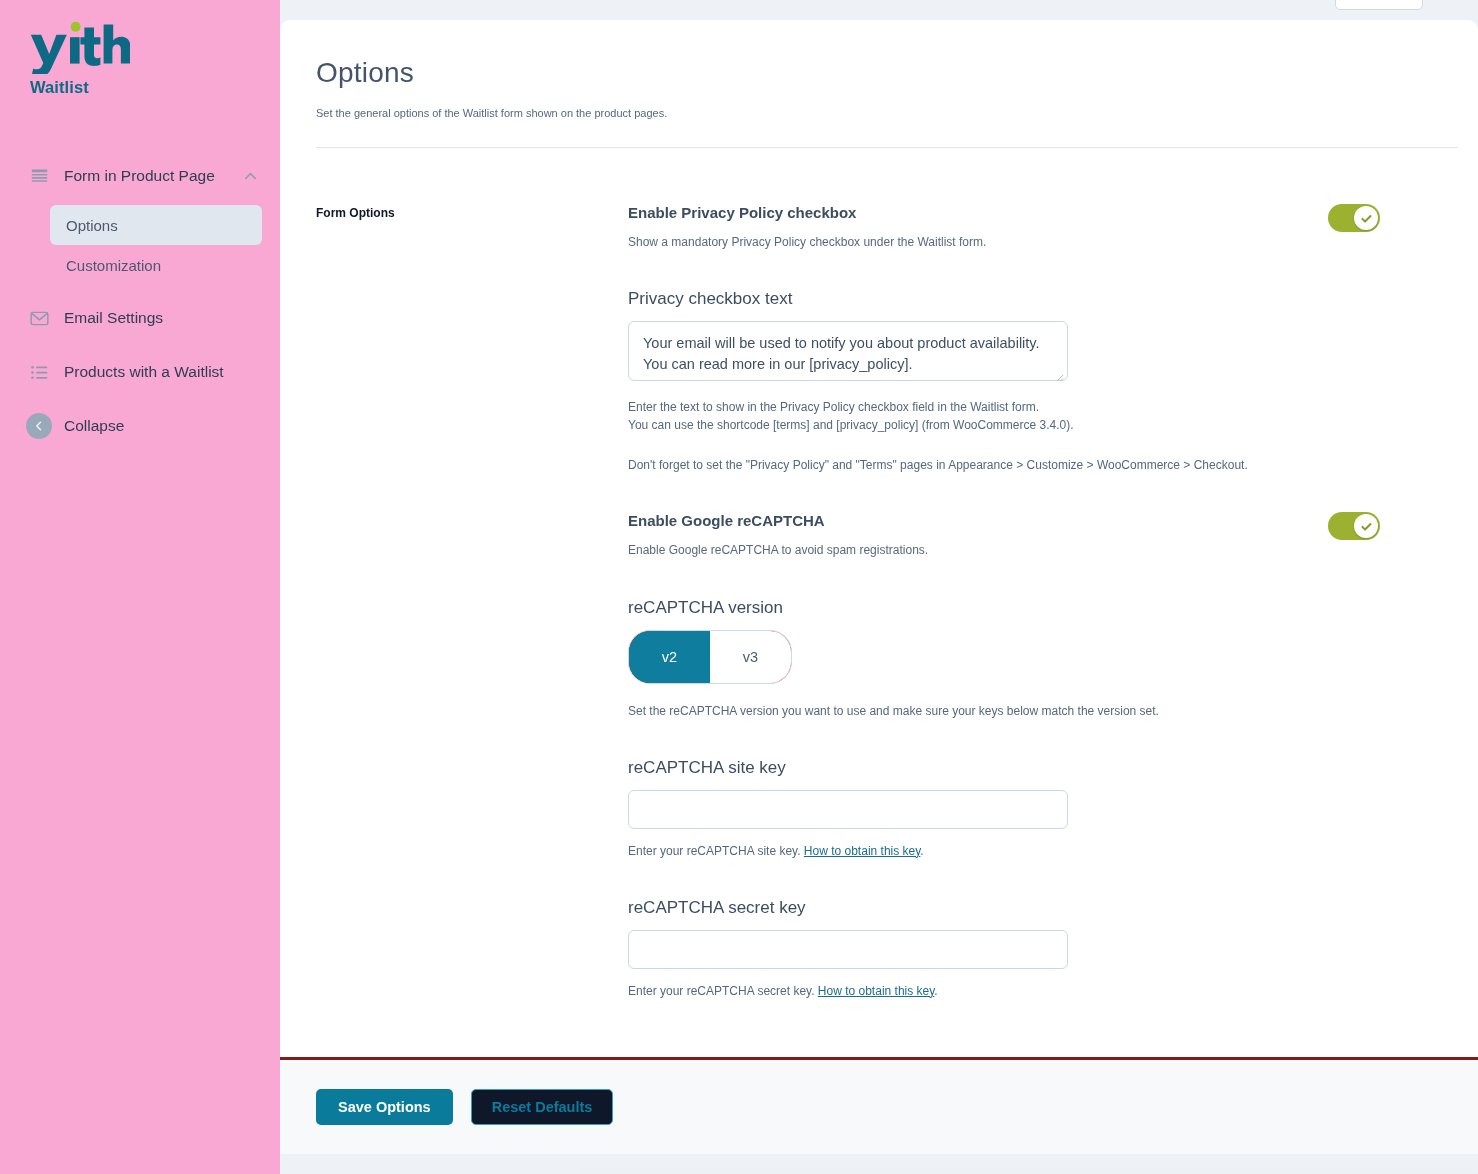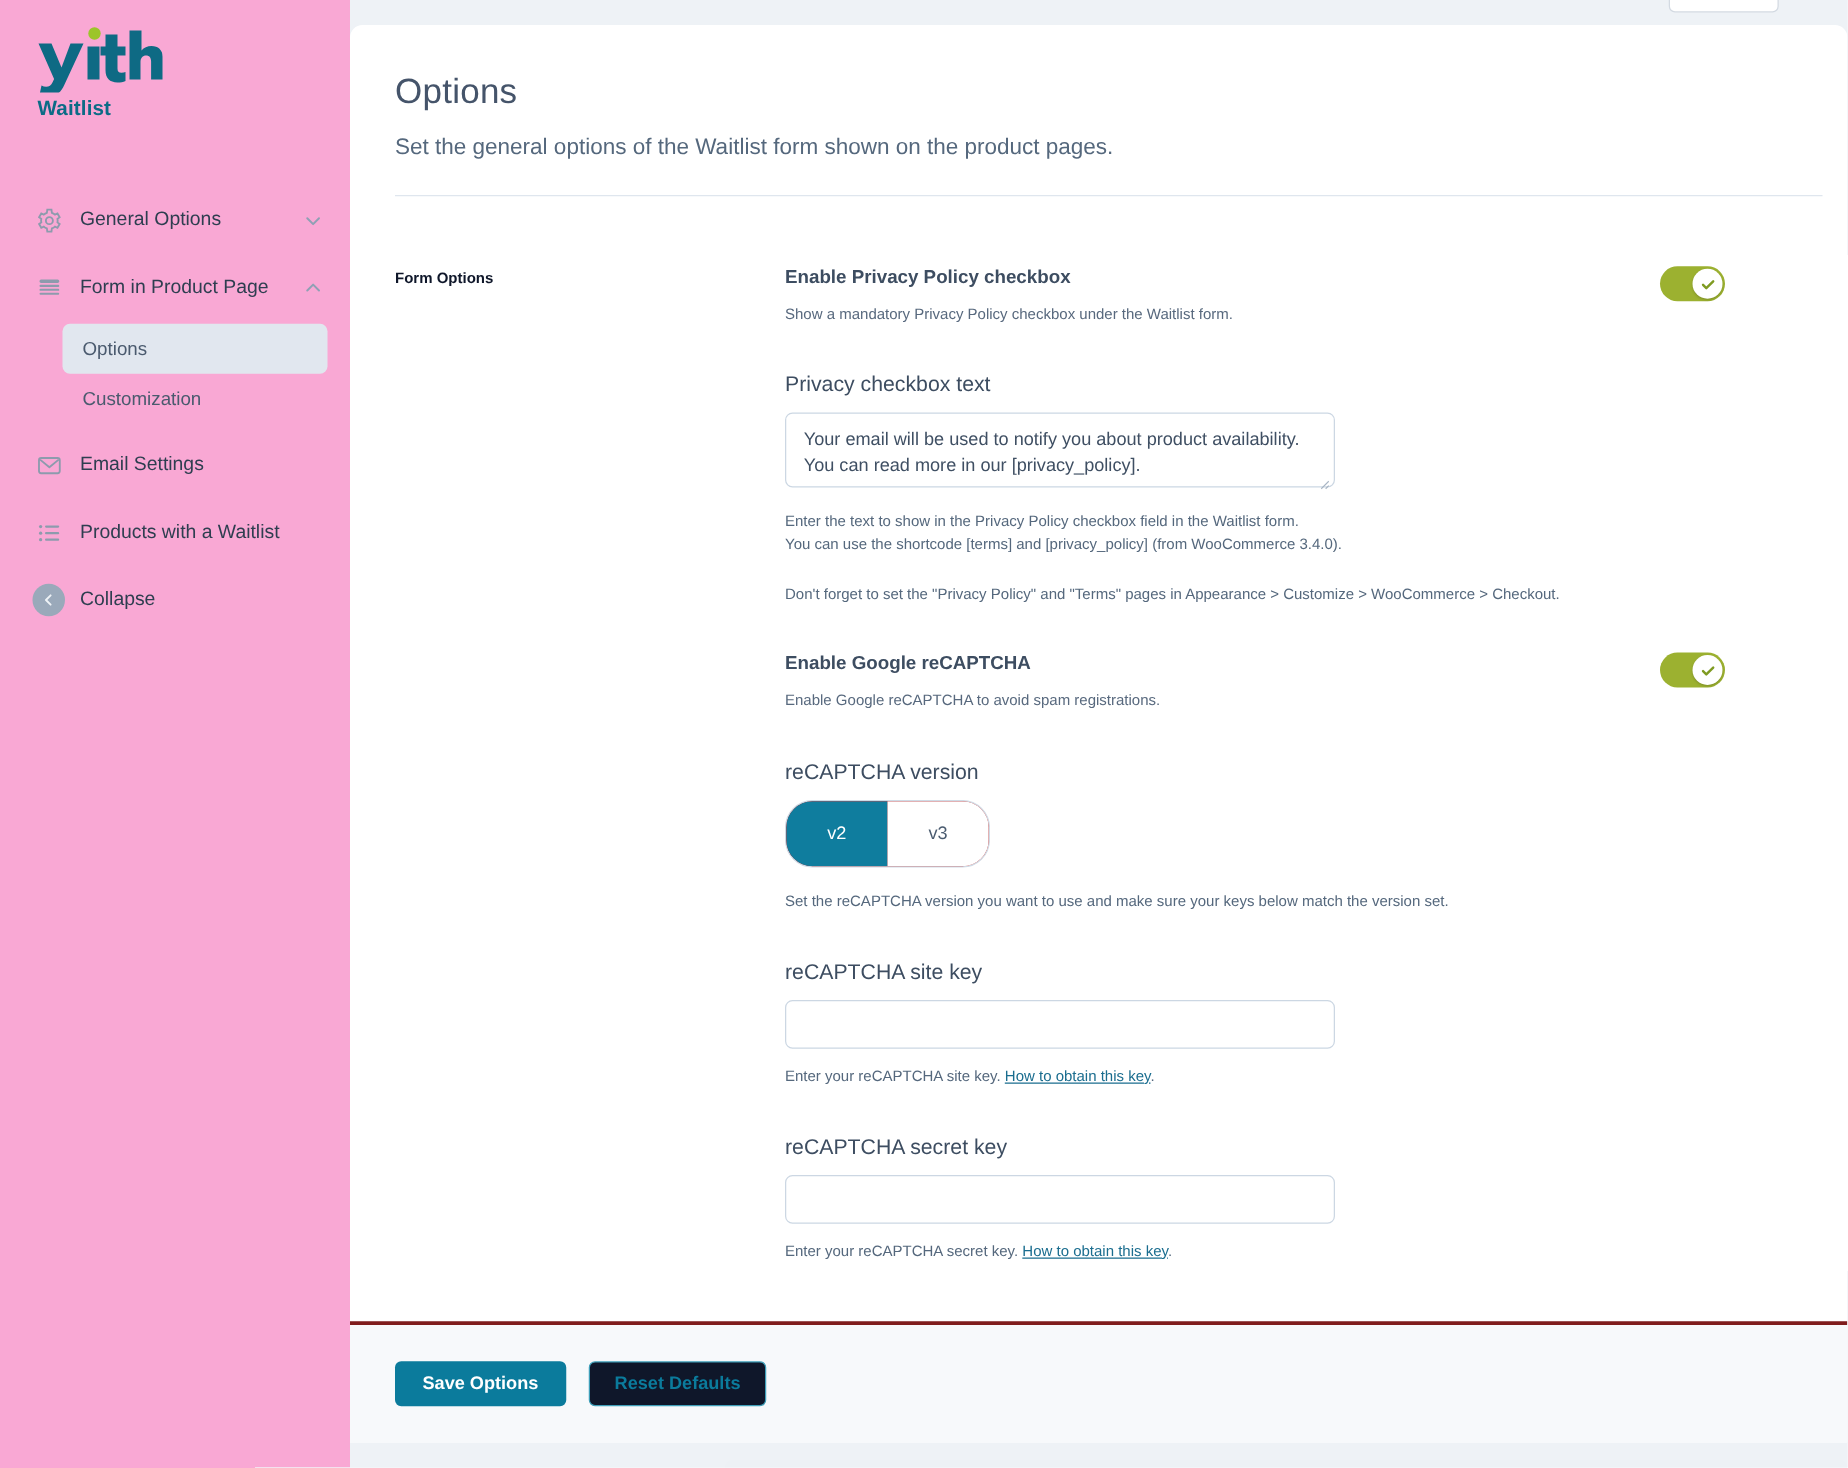--- a/index.html
+++ b/index.html
@@ -116,21 +116,21 @@
     padding: 37px 36px 28px 36px;
   }
   .panel-title {
     font-size: 28px;
     font-weight: normal;
     color: #45546a;
     margin: 0 0 18px 0;
     letter-spacing: .2px;
   }
   .panel-sub {
-    font-size: 18px;
+    font-size: 11px;
     color: #55687d;
     margin: 0;
   }
   .divider {
     height: 1px;
     background: #dfe6ee;
     margin: 0 20px 0 36px;
   }
 
   .section {
@@ -328,34 +328,20 @@
           <path d="M55 22 h12 v33 h-12 z"></path>
           <path d="M73 10 h12 v12 h8 v9 h-8 v13 c0 3 1.2 4.2 4 4.2 c1.6 0 2.8 -0.3 4 -0.8 v9 c-2.3 1 -5 1.5 -8 1.5 c-8 0 -12 -4.2 -12 -12.4 v-14.5 h-5 v-9 h5 z"></path>
           <path d="M97 6 h12 v20 c2.4 -3 5.8 -4.6 10 -4.6 c7.4 0 11.6 4.8 11.6 13 v20.6 h-12 v-18 c0 -4 -1.8 -6 -5 -6 c-3.4 0 -5.6 2.4 -5.6 6.6 v17.4 h-11 z"></path>
         </g>
       </svg>
       <div class="brand-name">Waitlist</div>
     </div>
 
     <nav class="nav">
 
-      <div class="nav-item">
-        <span class="nav-icon">
-          <svg viewBox="0 0 24 24" width="21" height="21" fill="none" stroke="currentColor" stroke-width="1.7">
-            <circle cx="12" cy="12" r="3.2"></circle>
-            <path d="M19.4 13.6a7.7 7.7 0 0 0 0-3.2l2-1.5-2-3.4-2.3 1a7.7 7.7 0 0 0-2.8-1.6L13.9 2h-3.8l-.4 2.9a7.7 7.7 0 0 0-2.8 1.6l-2.3-1-2 3.4 2 1.5a7.7 7.7 0 0 0 0 3.2l-2 1.5 2 3.4 2.3-1a7.7 7.7 0 0 0 2.8 1.6l.4 2.9h3.8l.4-2.9a7.7 7.7 0 0 0 2.8-1.6l2.3 1 2-3.4z"></path>
-          </svg>
-        </span>
-        <span class="nav-label">General Options</span>
-        <span class="nav-chevron">
-          <svg viewBox="0 0 16 16" width="15" height="15" fill="none" stroke="currentColor" stroke-width="1.7" stroke-linecap="round" stroke-linejoin="round">
-              <path d="M3 6l5 5 5-5"></path>
-            </svg>
-        </span>
-      </div>
 
       <div class="nav-item">
         <span class="nav-icon">
           <svg viewBox="0 0 24 24" width="21" height="21">
             <g fill="#8d9bad">
               <rect x="3" y="4" width="18" height="3.2" rx="1.4"></rect>
               <rect x="3" y="9" width="18" height="1.9" rx="0.9"></rect>
               <rect x="3" y="12.6" width="18" height="1.9" rx="0.9"></rect>
               <rect x="3" y="16.2" width="18" height="1.9" rx="0.9"></rect>
             </g>

